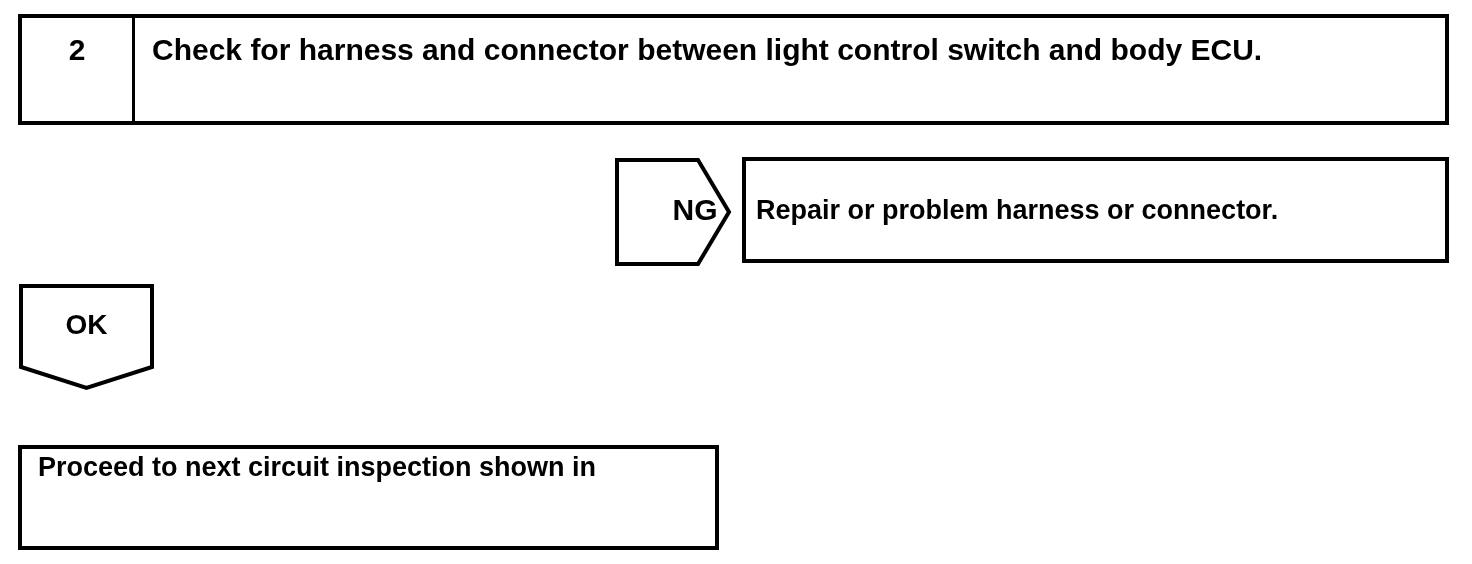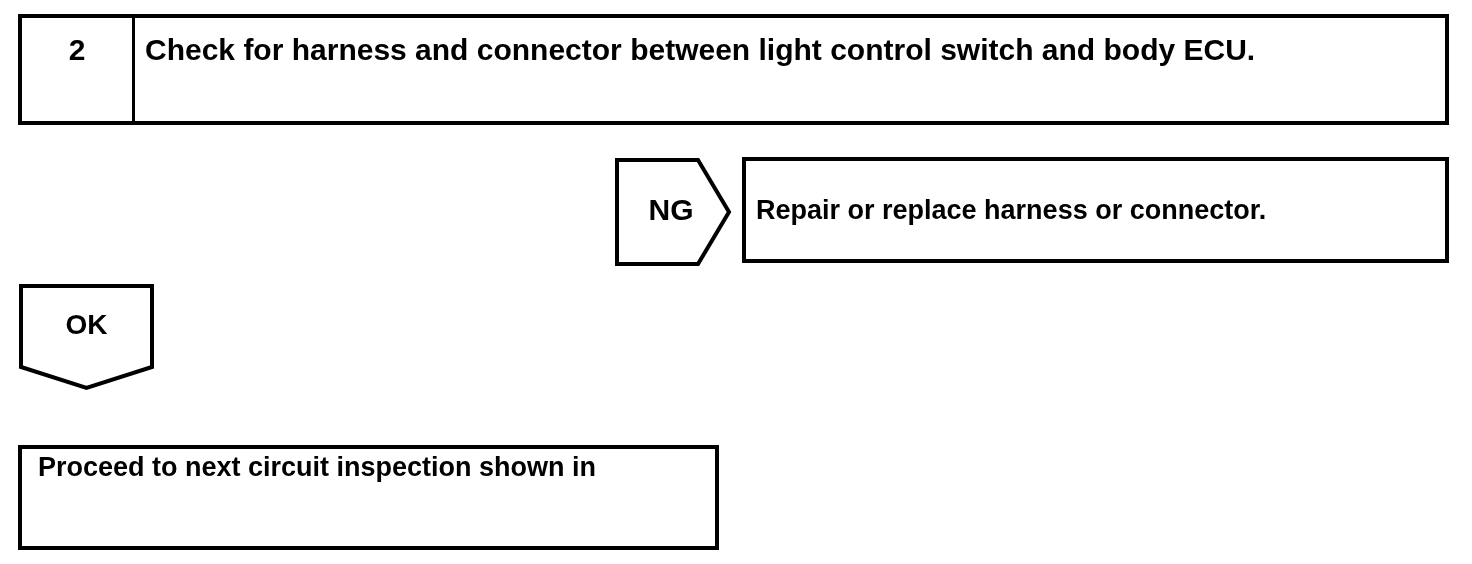--- a/index.html
+++ b/index.html
@@ -35,21 +35,21 @@
     border-right: 3px solid #000;
     box-sizing: content-box;
     text-align: center;
     padding-top: 14px;
     font-size: 30px;
     line-height: 36px;
     flex: none;
   }
   .step-text-cell {
     flex: 1;
-    padding: 14px 8px 0 10px;
+    padding: 14px 8px 0 17px;
     font-size: 30px;
     line-height: 36px;
     white-space: nowrap;
     border-radius: 14px;
   }
 
   
   .ng-shape {
     position: absolute;
     left: 613px;
@@ -60,20 +60,21 @@
   .ng-label {
     position: absolute;
     left: 615px;
     top: 157px;
     width: 112px;
     height: 106px;
     display: flex;
     align-items: center;
     justify-content: center;
     font-size: 30px;
+    padding-left: 24px;
   }
   .ng-result-box {
     position: absolute;
     left: 742px;
     top: 157px;
     width: 707px;
     height: 106px;
     border: 4px solid #000;
     box-sizing: border-box;
     display: flex;
@@ -133,21 +134,21 @@
       <span>Check for harness and connector between light control switch and body ECU.</span>
     </div>
   </div>
 
   <svg class="ng-shape" viewBox="0 0 122 112">
     <polygon points="4,4 85,4 116,56 85,108 4,108" fill="#ffffff" stroke="#000000" stroke-width="4"></polygon>
   </svg>
   <div class="ng-label">NG</div>
 
   <div class="ng-result-box">
-    <span>Repair or replace harness or connector.</span>
+    <span>Repair or problem harness or connector.</span>
   </div>
 
   <svg class="ok-shape" viewBox="0 0 141 112">
     <polygon points="4,4 135,4 135,85 69.5,106 4,85" fill="#ffffff" stroke="#000000" stroke-width="4"></polygon>
   </svg>
   <div class="ok-label">OK</div>
 
   <div class="ok-result-box">
     <div class="ok-result-line">Proceed to next circuit inspection shown in</div>
   </div>

